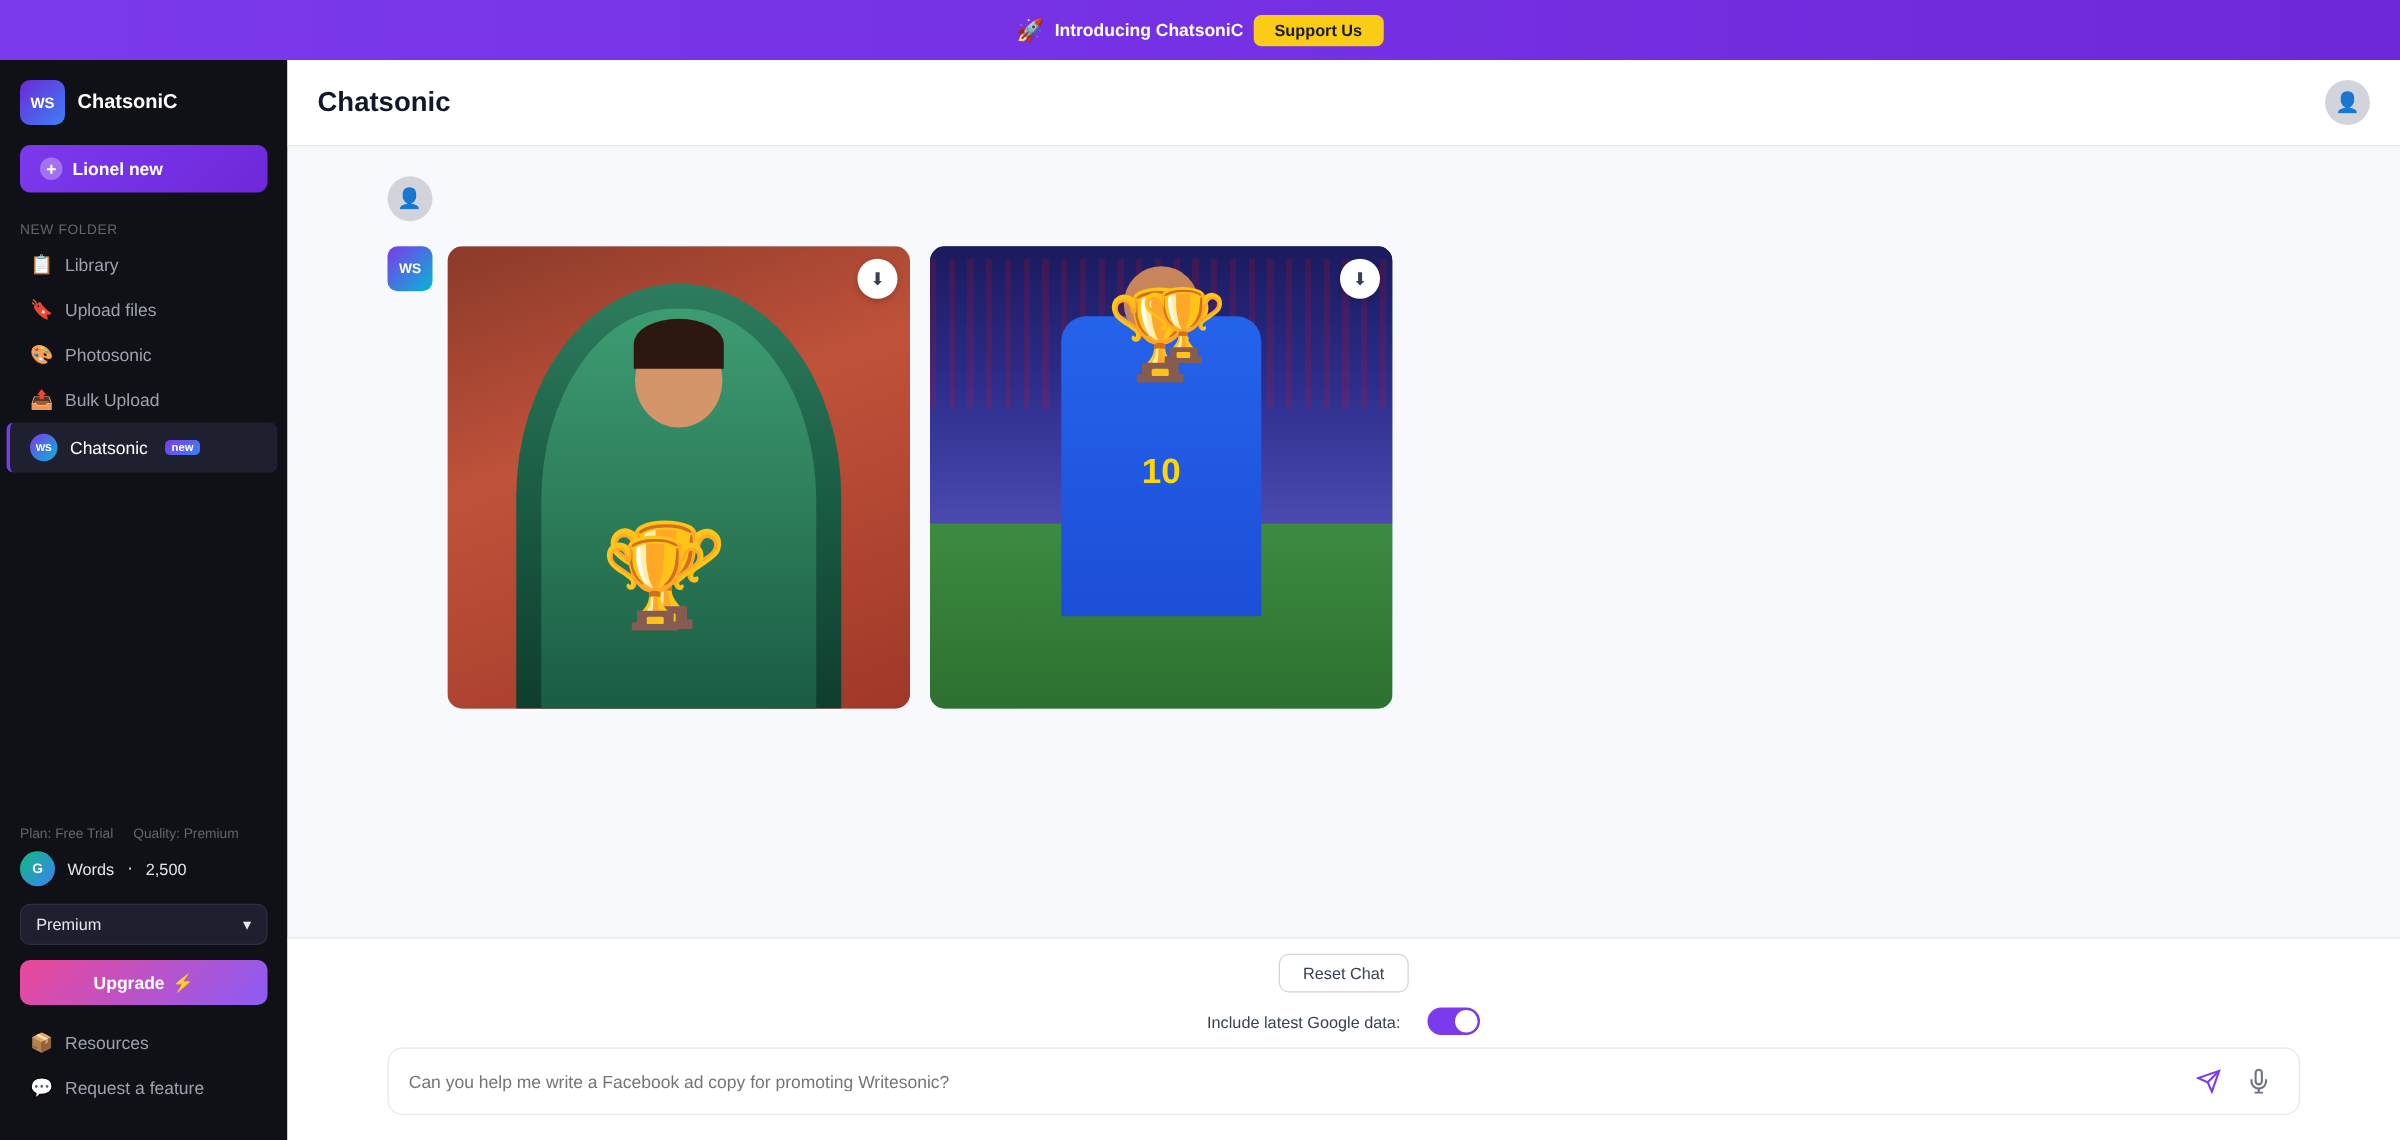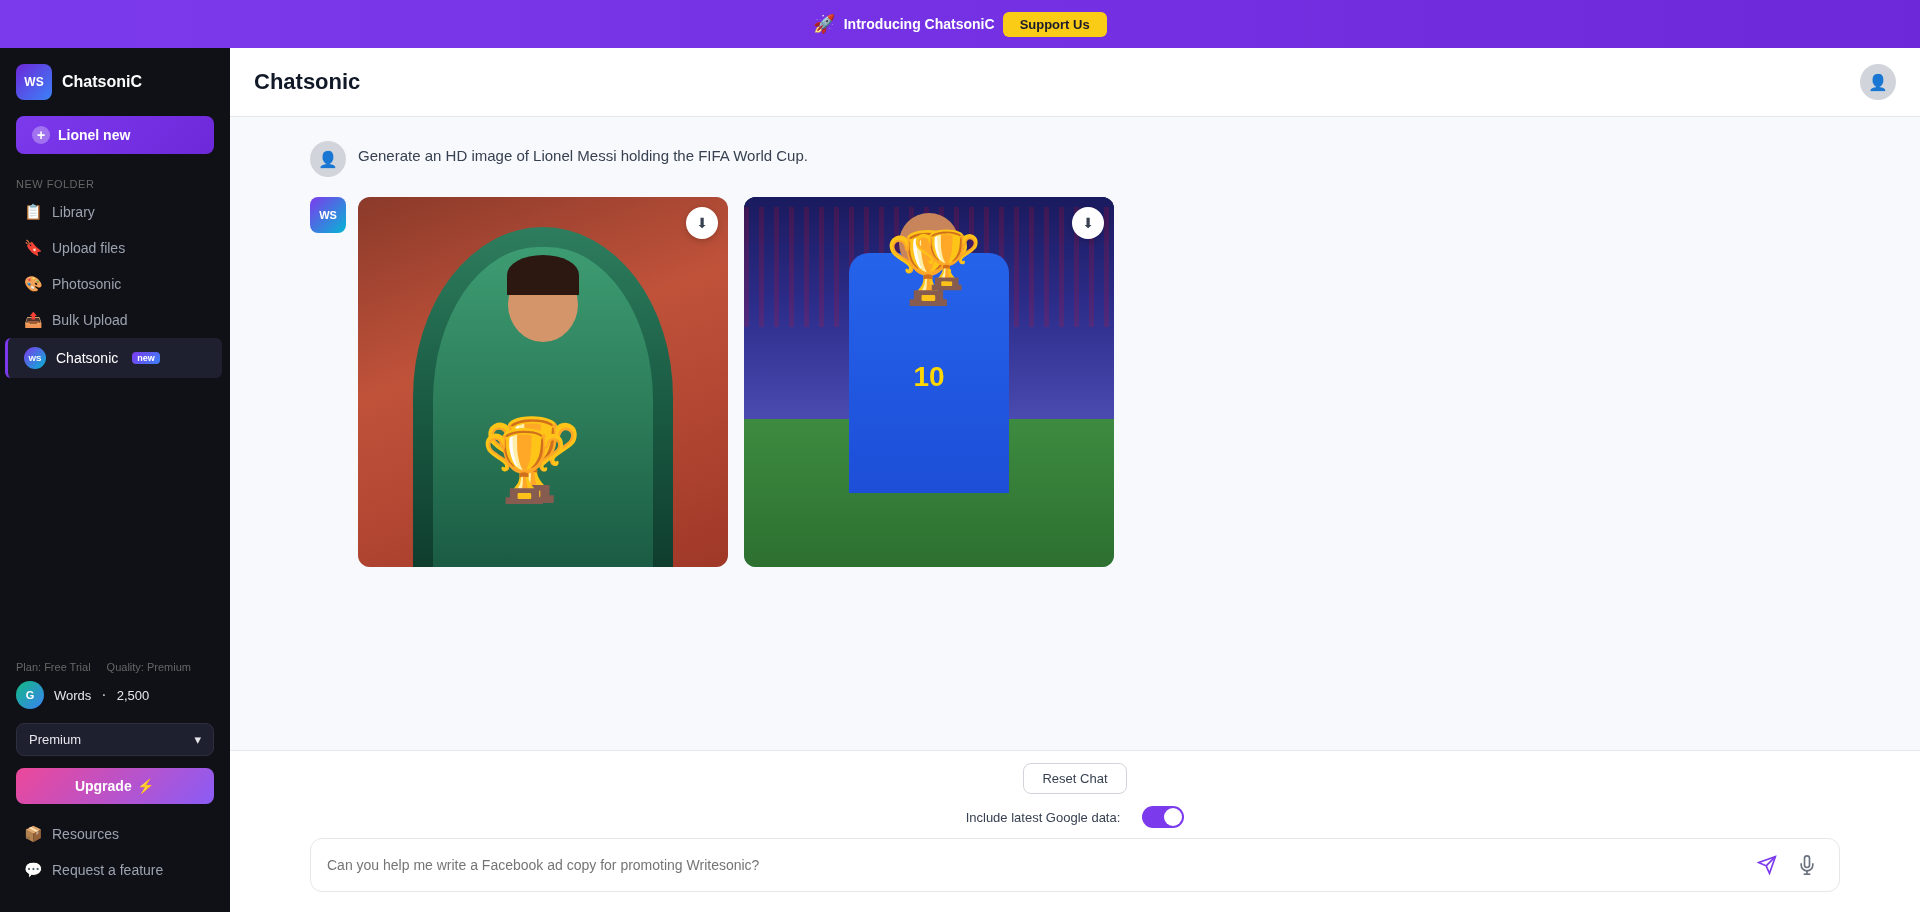--- a/index.html
+++ b/index.html
@@ -507,21 +507,20 @@
 
     <div id="content-header">
       <h1 id="page-title">Chatsonic</h1>
       <div class="user-avatar">👤</div>
     </div>
 
     <div id="chat-area">
 
       <div class="user-message">
         <div class="user-avatar-sm">👤</div>
-        <p class="user-message-text">Generate an HD image of Lionel Messi holding the FIFA World Cup.</p>
       </div>
 
       <div class="ai-response">
         <div class="ws-avatar">WS</div>
         <div class="images-container">
 
           <div class="image-card">
             <div class="messi-img-1">
 
               <div style="position:absolute;bottom:0;left:50%;transform:translateX(-50%);width:220px;height:320px;background:linear-gradient(180deg,#3d9c72 0%,#2d7d5a 50%,#1a5c44 100%);border-radius:48% 48% 0 0;overflow:hidden;">

